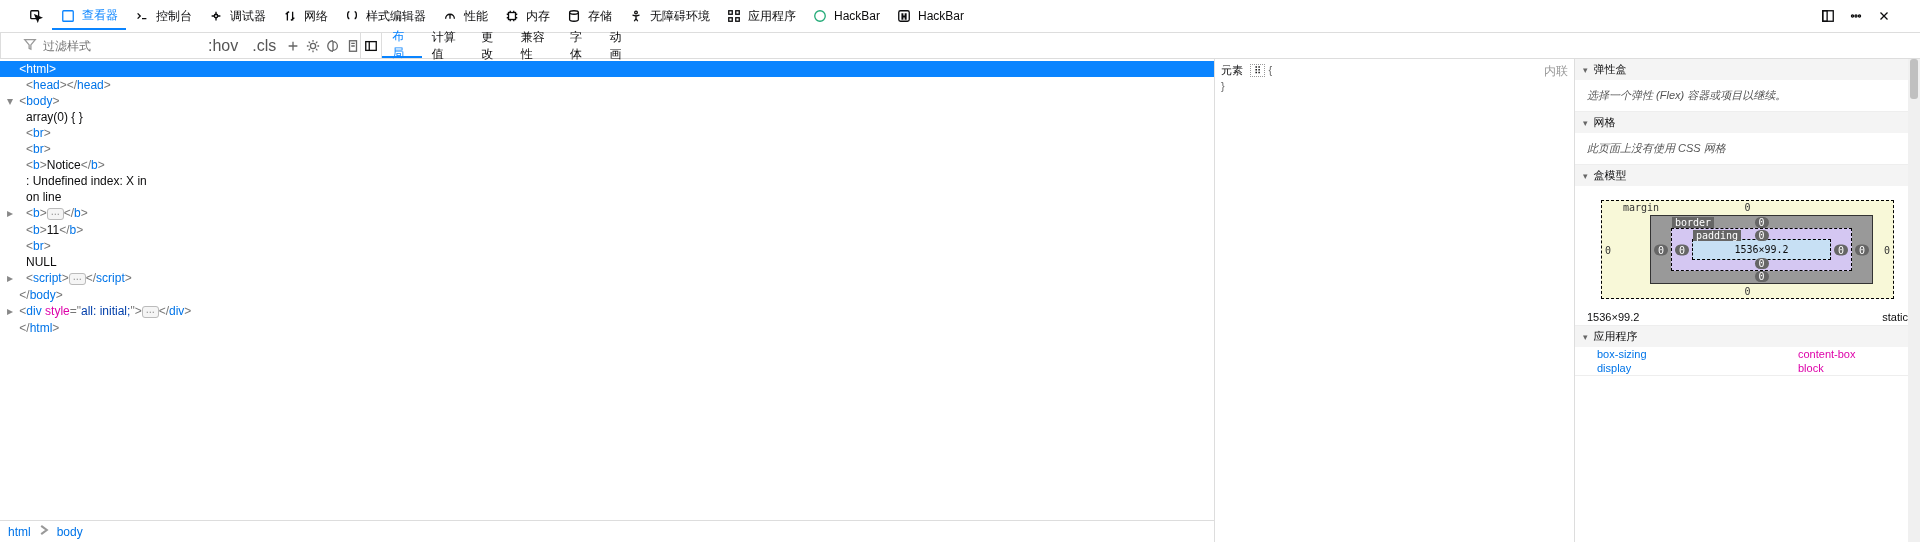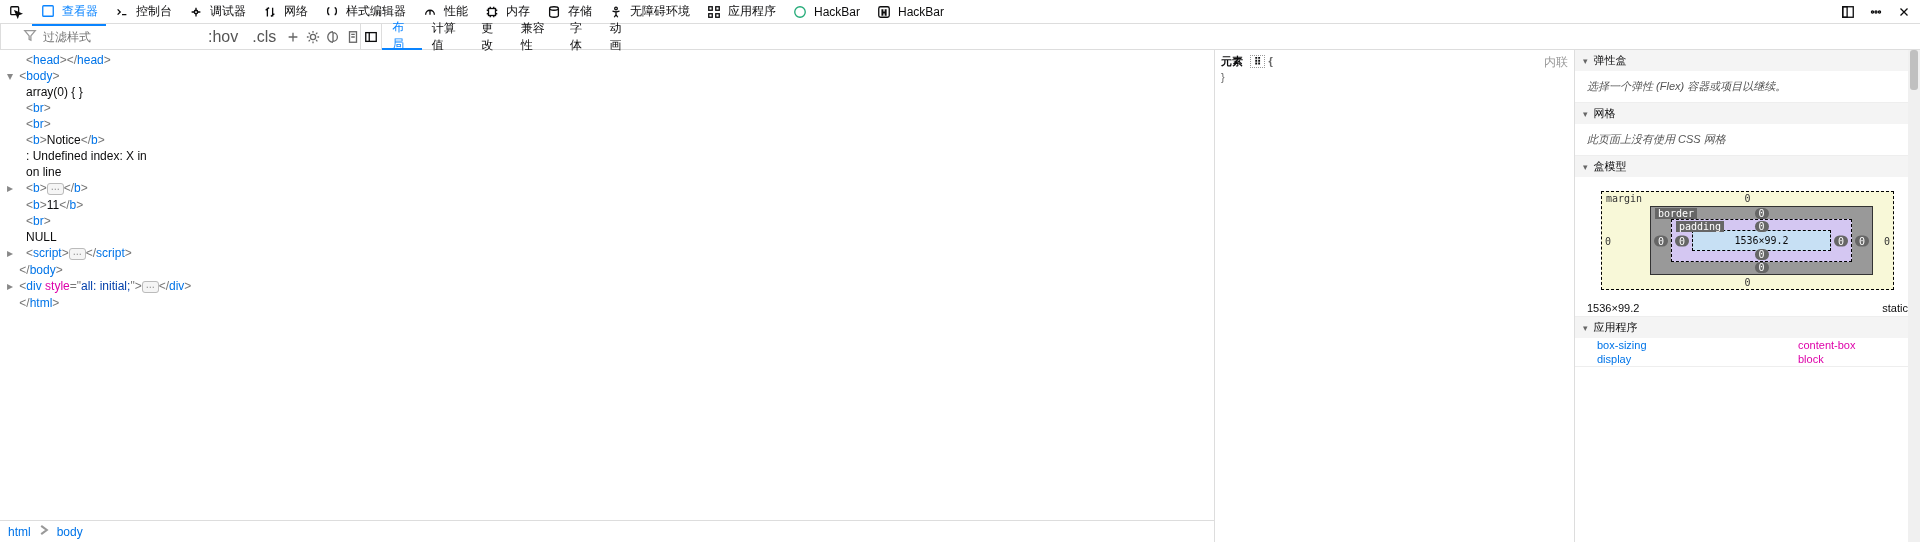--- a/index.html
+++ b/index.html
@@ -1,35 +1,35 @@
 <!DOCTYPE html>
 <html><head>
 <meta charset="utf-8">
 <style>
 * { box-sizing: border-box; margin: 0; padding: 0; font-family: -apple-system, BlinkMacSystemFont, "Segoe UI", sans-serif; }
 body { width: 1920px; height: 542px; background: #fff; font-size: 12px; color: #0c0c0d; overflow: hidden; display: flex; flex-direction: column; }
 
 
-.toolbar { display: flex; align-items: center; height: 24px; border-bottom: 1px solid #ddd; padding: 0 0; }
+.toolbar { display: flex; align-items: center; height: 33px; border-bottom: 1px solid #ddd; padding: 0 20px; }
 .toolbar .tbtn { display: flex; align-items: center; gap: 6px; padding: 4px 8px; cursor: pointer; font-size: 12px; }
 .toolbar .tbtn.active { color: #0a84ff; border-bottom: 2px solid #0a84ff; margin-bottom: -1px; }
 .toolbar .icon { width: 16px; height: 16px; display: inline-flex; align-items: center; justify-content: center; }
 .toolbar .right { margin-left: auto; display: flex; gap: 4px; padding-right: 4px; }
 .toolbar .right .ibtn { width: 24px; height: 24px; display: flex; align-items: center; justify-content: center; cursor: pointer; }
 
 
 .subbar { display: flex; height: 26px; border-bottom: 1px solid #ddd; }
 .subbar .search-area { flex: 1; display: flex; align-items: center; padding: 0 6px; gap: 4px; }
 .subbar .search-area input { flex: 1; border: none; outline: none; font-size: 12px; color: #999; }
 .subbar .search-area .ibtn { width: 22px; height: 22px; display: flex; align-items: center; justify-content: center; cursor: pointer; color: #666; }
 .subbar .mid { width: 360px; display: flex; align-items: center; border-left: 1px solid #ddd; padding: 0 22px; gap: 6px; }
 .subbar .mid input { flex: 1; border: none; outline: none; font-size: 12px; color: #999; }
 .subbar .mid .txtbtn { font-size: 16px; color: #555; cursor: pointer; padding: 2px 4px; }
 .subbar .mid .ibtn { width: 20px; height: 20px; display: flex; align-items: center; justify-content: center; cursor: pointer; color: #666; }
-.subbar .right-tabs { width: 279px; display: flex; align-items: center; border-left: 1px solid #ddd; }
+.subbar .right-tabs { width: 279px; display: flex; border-left: 1px solid #ddd; }
 .subbar .right-tabs .ibtn { width: 26px; height: 26px; display: flex; align-items: center; justify-content: center; cursor: pointer; border-right: 1px solid #ddd; }
 .subbar .right-tabs .rtab { padding: 0 10px; height: 100%; display: flex; align-items: center; font-size: 12px; cursor: pointer; }
 .subbar .right-tabs .rtab.active { color: #0a84ff; border-bottom: 2px solid #0a84ff; margin-bottom: -1px; }
 
 
 .main { flex: 1; display: flex; overflow: hidden; }
 .dom-pane { flex: 1; display: flex; flex-direction: column; border-right: 1px solid #ddd; font-family: Menlo, Consolas, monospace; font-size: 12px; }
 .dom-tree { flex: 1; overflow: auto; padding: 2px 0; }
 .dom-tree .line { white-space: pre; line-height: 16px; padding: 0 4px; }
 .dom-tree .line.sel { background: #0a84ff; color: #fff; }
@@ -39,37 +39,37 @@
 .tag { color: #0074e8; }
 .attr { color: #dd00a9; }
 .attrv { color: #003eaa; }
 .txt { color: #0c0c0d; }
 .ell { border: 1px solid #bbb; border-radius: 3px; padding: 0 3px; font-size: 9px; color: #666; cursor: pointer; background: #f5f5f5; }
 .breadcrumb { height: 22px; border-top: 1px solid #ddd; display: flex; align-items: center; padding: 0 8px; font-size: 12px; color: #0074e8; }
 .breadcrumb .sep { color: #999; margin: 0 6px; }
 
 .styles-pane { width: 360px; border-right: 1px solid #ddd; font-family: Menlo, Consolas, monospace; font-size: 11px; padding: 4px 6px; position: relative; }
 .styles-pane .rule-head { display: flex; }
-.styles-pane .rule-head .rh-left { flex: 1; font-weight: bold; }
+.styles-pane .rule-head .rh-left { flex: 1; }
 .styles-pane .rule-head .rh-right { color: #999; font-size: 12px; }
 .styles-pane .brace { color: #666; }
 .styles-pane .inl-dots { border: 1px dotted #999; padding: 0 3px; margin-left: 4px; font-size: 10px; }
 
 .layout-pane { width: 345px; display: flex; flex-direction: column; overflow: auto; font-size: 12px; position: relative; }
 .layout-pane .section { border-bottom: 1px solid #eee; }
 .layout-pane .sec-head { background: #f4f4f4; padding: 3px 8px; display: flex; align-items: center; gap: 6px; cursor: pointer; font-size: 11px; }
 .layout-pane .sec-head .caret { font-size: 9px; color: #666; }
 .layout-pane .sec-body { padding: 8px 12px; font-style: italic; color: #555; font-size: 11px; }
 .layout-pane .boxmodel-wrap { padding: 14px 26px 6px 26px; }
 .boxmodel { position: relative; }
 .bm-margin { background: #f8f8d8; border: 1px dashed #000; padding: 14px 20px; position: relative; }
 .bm-border { background: #999; border: 1px solid #333; padding: 12px 20px; position: relative; margin-left: 28px; }
 .bm-padding { background: #d4c7f2; border: 1px dashed #000; padding: 10px 20px; position: relative; }
 .bm-content { background: #c7e0f4; border: 1px dashed #000; text-align: center; padding: 4px 10px; font-family: Menlo, monospace; font-size: 10px; }
-.bm-label { position: absolute; top: 1px; left: 4px; font-size: 10px; font-family: Menlo, monospace; color: #333; font-style: normal; }
+.bm-label { position: absolute; top: 1px; left: 21px; font-size: 10px; font-family: Menlo, monospace; color: #333; font-style: normal; }
 .bm-border .bm-label { color: #fff; background: #666; padding: 0 3px; }
 .bm-val { position: absolute; font-size: 10px; font-family: Menlo, monospace; color: #333; }
 .bm-border .bm-val { background: #666; color: #fff; border-radius: 6px; padding: 0 4px; }
 .bm-top { top: 1px; left: 50%; transform: translateX(-50%); }
 .bm-bot { bottom: 1px; left: 50%; transform: translateX(-50%); }
 .bm-left { left: 3px; top: 50%; transform: translateY(-50%); }
 .bm-right { right: 3px; top: 50%; transform: translateY(-50%); }
 .bm-summary { display: flex; justify-content: space-between; padding: 6px 12px 2px 12px; font-family: Menlo, monospace; font-size: 11px; }
 .bm-props { padding: 0 12px 0 22px; font-family: Menlo, monospace; font-size: 11px; }
 .bm-props .prop { display: flex; padding: 1px 0; }
@@ -261,20 +261,21 @@
     <div class="rtab">更改</div>
     <div class="rtab">兼容性</div>
     <div class="rtab">字体</div>
     <div class="rtab">动画</div>
   </div>
 </div>
 
 <div class="main">
   <div class="dom-pane">
     <div class="dom-tree" id="dom-tree">
+        <div class="line sel"><span class="twisty"> </span> <span class="ang">&lt;</span><span class="tag">html</span><span class="ang">&gt;</span></div>
         <div class="line"><span class="twisty"> </span>   <span class="ang">&lt;</span><span class="tag">head</span><span class="ang">&gt;</span><span class="ang">&lt;/</span><span class="tag">head</span><span class="ang">&gt;</span></div>
         <div class="line"><span class="twisty">▾</span> <span class="ang">&lt;</span><span class="tag">body</span><span class="ang">&gt;</span></div>
         <div class="line"><span class="twisty"> </span>   <span class="txt">array(0) { }</span></div>
         <div class="line"><span class="twisty"> </span>   <span class="ang">&lt;</span><span class="tag">br</span><span class="ang">&gt;</span></div>
         <div class="line"><span class="twisty"> </span>   <span class="ang">&lt;</span><span class="tag">br</span><span class="ang">&gt;</span></div>
         <div class="line"><span class="twisty"> </span>   <span class="ang">&lt;</span><span class="tag">b</span><span class="ang">&gt;</span><span class="txt">Notice</span><span class="ang">&lt;/</span><span class="tag">b</span><span class="ang">&gt;</span></div>
         <div class="line"><span class="twisty"> </span>   <span class="txt">: Undefined index: X in</span></div>
         <div class="line"><span class="twisty"> </span>   <span class="txt">on line</span></div>
         <div class="line"><span class="twisty">▸</span>   <span class="ang">&lt;</span><span class="tag">b</span><span class="ang">&gt;</span><span class="ell">⋯</span><span class="ang">&lt;/</span><span class="tag">b</span><span class="ang">&gt;</span></div>
         <div class="line"><span class="twisty"> </span>   <span class="ang">&lt;</span><span class="tag">b</span><span class="ang">&gt;</span><span class="txt">11</span><span class="ang">&lt;/</span><span class="tag">b</span><span class="ang">&gt;</span></div>

